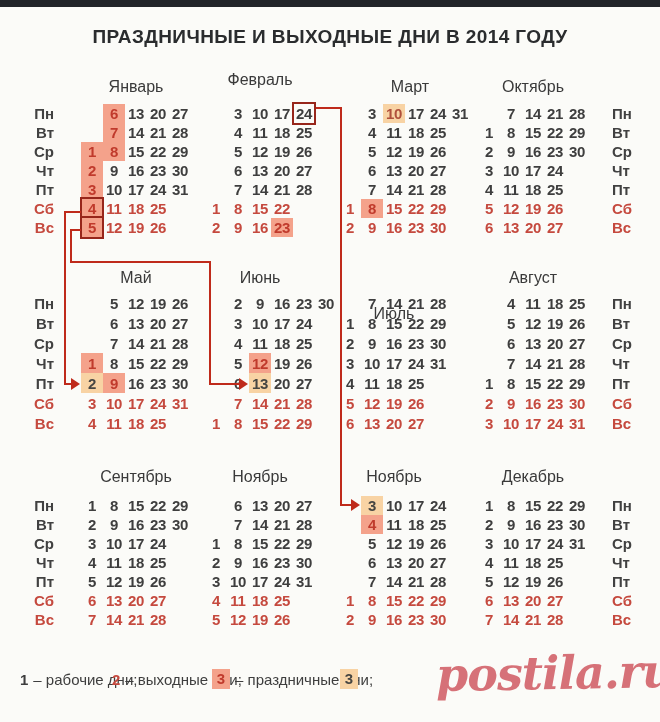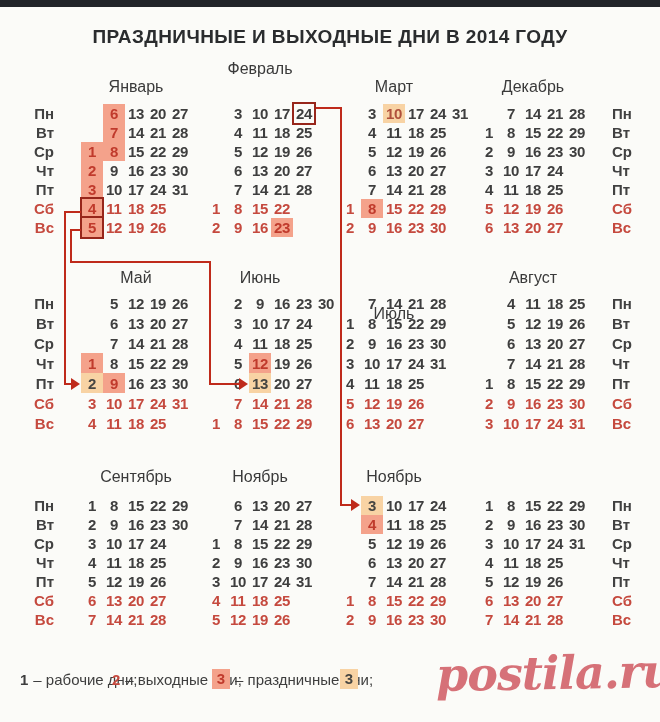--- a/index.html
+++ b/index.html
@@ -103,21 +103,21 @@
       <div class="cell wk">25</div>
       <div class="cell"></div>
       <div class="cell"></div>
       <div class="cell hol box">5</div>
       <div class="cell wk">12</div>
       <div class="cell wk">19</div>
       <div class="cell wk">26</div>
       <div class="cell"></div>
       <div class="cell"></div>
     </div>
-    <div class="month-title" style="left: 205px; top: 59px; width: 110px;">Февраль</div>
+    <div class="month-title" style="left: 205px; top: 70px; width: 110px;">Февраль</div>
     <div class="month-grid" style="left: 205px; top: 103.5px; grid-auto-rows: 19px;">
       <div class="cell"></div>
       <div class="cell">3</div>
       <div class="cell">10</div>
       <div class="cell">17</div>
       <div class="cell box">24</div>
       <div class="cell"></div>
       <div class="cell"></div>
       <div class="cell">4</div>
       <div class="cell">11</div>
@@ -148,21 +148,21 @@
       <div class="cell wk">22</div>
       <div class="cell"></div>
       <div class="cell"></div>
       <div class="cell wk">2</div>
       <div class="cell wk">9</div>
       <div class="cell wk">16</div>
       <div class="cell hol">23</div>
       <div class="cell"></div>
       <div class="cell"></div>
     </div>
-    <div class="month-title" style="left: 339px; top: 77px; width: 110px;">Март</div>
+    <div class="month-title" style="left: 319px; top: 77px; width: 110px; text-align: right;">Март</div>
     <div class="month-grid" style="left: 339px; top: 103.5px; grid-auto-rows: 19px;">
       <div class="cell"></div>
       <div class="cell">3</div>
       <div class="cell mov redtxt">10</div>
       <div class="cell">17</div>
       <div class="cell">24</div>
       <div class="cell">31</div>
       <div class="cell"></div>
       <div class="cell">4</div>
       <div class="cell">11</div>
@@ -193,21 +193,21 @@
       <div class="cell wk">22</div>
       <div class="cell wk">29</div>
       <div class="cell"></div>
       <div class="cell wk">2</div>
       <div class="cell wk">9</div>
       <div class="cell wk">16</div>
       <div class="cell wk">23</div>
       <div class="cell wk">30</div>
       <div class="cell"></div>
     </div>
-    <div class="month-title" style="left: 478px; top: 77px; width: 110px;">Декабрь</div>
+    <div class="month-title" style="left: 478px; top: 77px; width: 110px;">Октябрь</div>
     <div class="month-grid" style="left: 478px; top: 103.5px; grid-auto-rows: 19px;">
       <div class="cell"></div>
       <div class="cell">7</div>
       <div class="cell">14</div>
       <div class="cell">21</div>
       <div class="cell">28</div>
       <div class="cell"></div>
       <div class="cell">1</div>
       <div class="cell">8</div>
       <div class="cell">15</div>
@@ -553,20 +553,21 @@
       <div class="cell wk">22</div>
       <div class="cell wk">29</div>
       <div class="cell"></div>
       <div class="cell wk">2</div>
       <div class="cell wk">9</div>
       <div class="cell wk">16</div>
       <div class="cell wk">23</div>
       <div class="cell wk">30</div>
       <div class="cell"></div>
     </div>
+    <div class="month-title" style="left: 478px; top: 467px; width: 110px;">Декабрь</div>
     <div class="month-grid" style="left: 478px; top: 495.5px; grid-auto-rows: 19px;">
       <div class="cell">1</div>
       <div class="cell">8</div>
       <div class="cell">15</div>
       <div class="cell">22</div>
       <div class="cell">29</div>
       <div class="cell"></div>
       <div class="cell">2</div>
       <div class="cell">9</div>
       <div class="cell">16</div>

